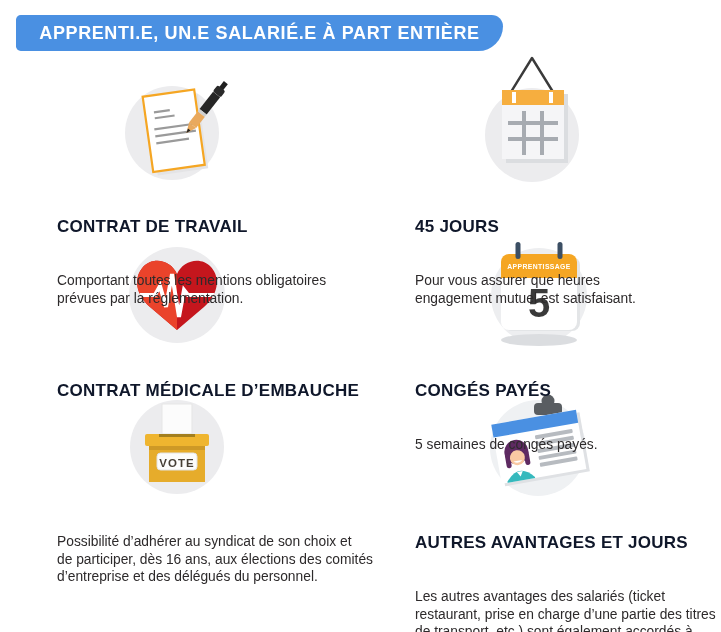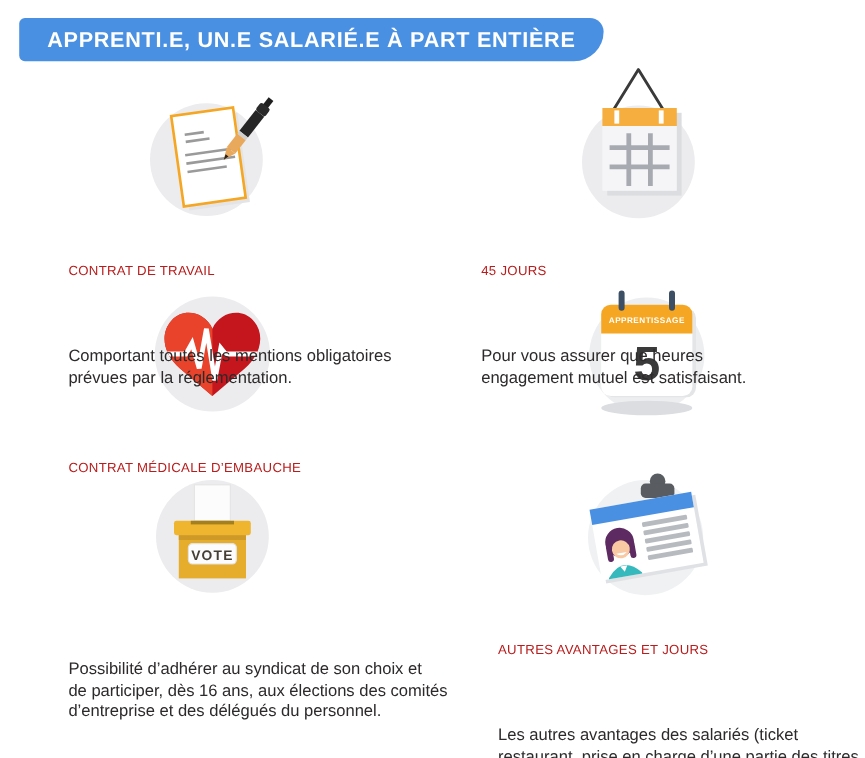--- a/index.html
+++ b/index.html
@@ -12,25 +12,25 @@
     background:#4A90E2;border-radius:5px 12px 26px 5px;
     display:flex;align-items:center;justify-content:center;
   }
   .banner span{
     color:#ffffff;font-weight:bold;font-size:18px;letter-spacing:.6px;
     white-space:pre;
   }
   .icon{position:absolute;}
   .cell{position:absolute;white-space:pre;color:#2D2A2B;}
   .cell h2{
-    margin:0;font-size:11px;font-weight:normal;letter-spacing:.25px;
-    color:#b91c1c;line-height:19px;
+    margin:0;font-size:17px;font-weight:bold;letter-spacing:.25px;
+    color:#0f172a;line-height:19px;
   }
   .cell p{
-    margin:16px 0 0 0;font-size:13.8px;line-height:17.6px;color:#2D2A2B;
+    margin:0 0 0 0;font-size:13.8px;line-height:17.6px;color:#2D2A2B;
   }
   .svgtext{font-family:"Liberation Sans", sans-serif;font-weight:bold;}
 </style>
 </head>
 <body>
 
 <div class="page">
 
   <div class="banner">
     <span>APPRENTI.E, UN.E SALARIÉ.E À PART ENTIÈRE</span>
@@ -146,30 +146,34 @@
       </g>
     </g>
   </svg>
 
   <section class="cell" style="left:57px;top:181px">
     <h2>CONTRAT DE TRAVAIL</h2>
     <p>Comportant toutes les mentions obligatoires
 prévues par la réglementation.</p>
   </section>
 
-  <section class="cell" style="left:401px;top:181px">
+  <section class="cell" style="left:415px;top:181px">
     <h2>45 JOURS</h2>
     <p>Pour vous assurer que heures
 engagement mutuel est satisfaisant.</p>
   </section>
 
   <section class="cell" style="left:57px;top:345px">
     <h2>CONTRAT MÉDICALE D’EMBAUCHE</h2>
   </section>
 
+  <section class="cell" style="left:415px;top:345px">
+    <h2>CONGÉS PAYÉS</h2>
+    <p>5 semaines de congés payés.</p>
+  </section>
 
   <section class="cell" style="left:57px;top:497px">
     <p>Possibilité d’adhérer au syndicat de son choix et
 de participer, dès 16 ans, aux élections des comités
 d’entreprise et des délégués du personnel.</p>
   </section>
 
   <section class="cell" style="left:415px;top:497px">
     <h2>AUTRES AVANTAGES ET JOURS</h2>
     <p>Les autres avantages des salariés (ticket

